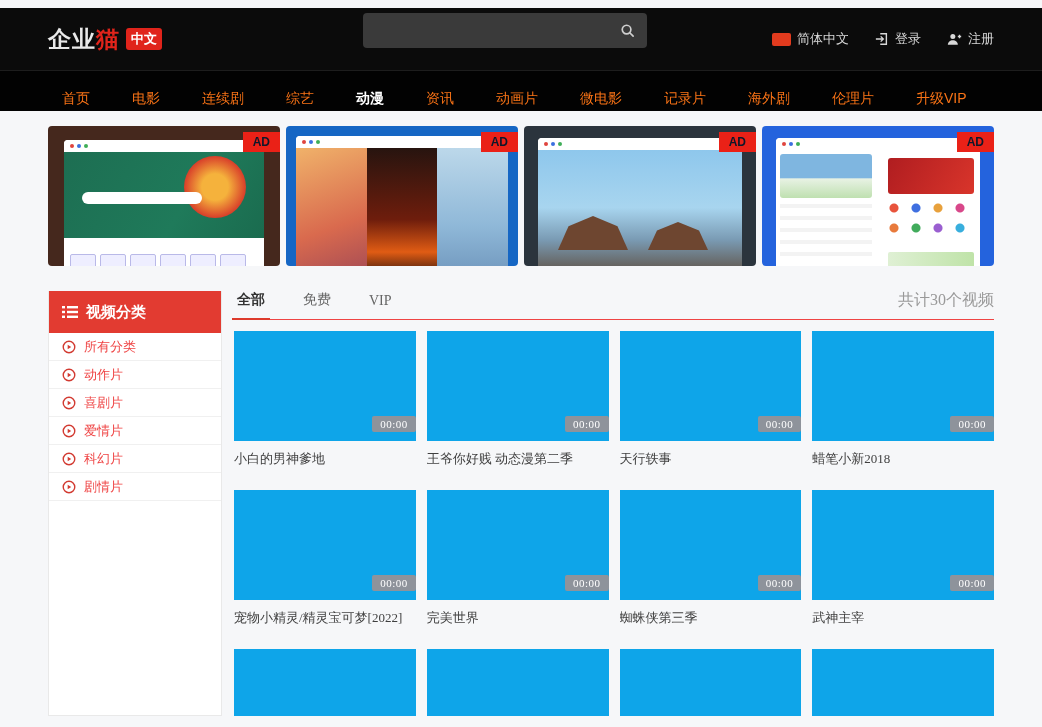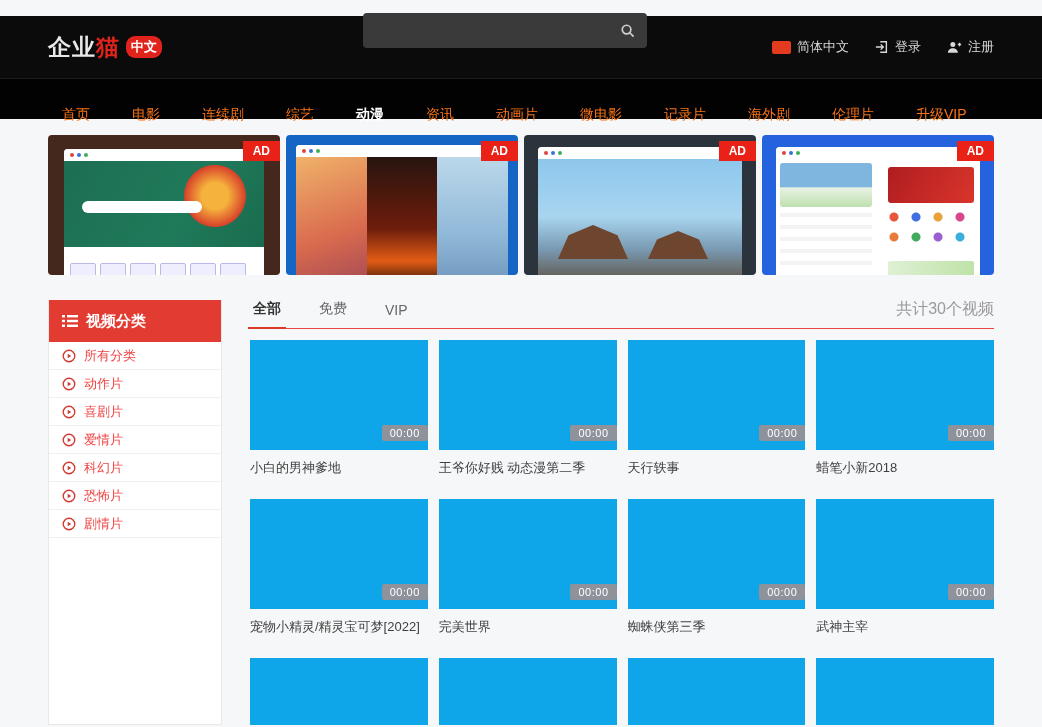--- a/index.html
+++ b/index.html
@@ -1,48 +1,48 @@
 <!DOCTYPE html>
 <html><head>
 <meta charset="utf-8">
 <style>
   * { margin:0; padding:0; box-sizing:border-box; }
   html,body { width:1042px; }
   body { font-family:"Liberation Sans","DejaVu Sans",sans-serif; background:#f6f7f9; }
   .page { width:1042px; height:727px; overflow:hidden; background:#f6f7f9; position:relative; }
-  .inner { width:946px; margin:16px auto; }
+  .inner { width:946px; margin:8px auto; }
 
   
   .topbar { height:62px; background:#0b0b0b; }
   .topbar .inner { height:100%; display:flex; align-items:center; }
   .logo { display:flex; align-items:center; cursor:pointer; }
   .logo-text { font-size:23px; font-weight:bold; color:#e9e9e9; letter-spacing:1px; }
   .logo-text .red { color:#e0241b; }
   .logo-badge { margin-left:6px; background:#e0241b; color:#fff; font-size:13px; font-weight:bold;
-                padding:2px 5px; border-radius:9px; }
+                padding:2px 5px; border-radius:3px; }
   .searchbox { position:absolute; left:363px; top:13px; width:284px; height:35px; background:#3a3a3a;
                border-radius:4px; display:flex; align-items:center; }
   .searchbox input { flex:1; height:100%; background:transparent; border:none; outline:none;
                      color:#ddd; font-size:13px; padding:0 10px; }
   .search-btn { width:40px; height:100%; display:flex; align-items:center; justify-content:center; cursor:pointer; }
   .top-right { margin-left:auto; display:flex; align-items:flex-start; gap:26px; }
   .top-link { display:flex; align-items:center; gap:6px; color:#d8d8d8; font-size:13px; cursor:pointer; }
   .flag { width:19px; height:13px; background:#e23b1e; border-radius:2px; display:inline-block; }
   .gicon { display:inline-flex; align-items:center; }
 
   
   .nav { height:41px; background:#020202; border-top:1px solid #1d1d1d; }
   .nav .inner { height:100%; display:flex; align-items:center; padding-left:14px; }
   .nav-item { color:#f97316; font-size:14px; margin-right:42px; cursor:pointer; white-space:nowrap; }
   .nav-item.active { color:#fff; font-weight:bold; }
 
   
   .banners { margin-top:15px; display:flex; gap:6px; }
   .banner { width:232px; height:140px; border-radius:4px; position:relative; overflow:hidden; cursor:pointer; }
-  .ad-badge { position:absolute; top:6px; right:0; background:#ea2117; color:#ffffff; font-size:12px;
+  .ad-badge { position:absolute; top:6px; right:0; background:#ea2117; color:#0f172a; font-size:12px;
               font-weight:bold; padding:3px 10px; z-index:5; }
   .bwin { position:absolute; left:10px; right:10px; top:10px; bottom:0; background:#fff;
           border-radius:4px 4px 0 0; overflow:hidden; }
   .bbar { height:12px; background:#fff; display:flex; align-items:center; gap:3px; padding-left:6px; }
   .dot { width:4px; height:4px; border-radius:50%; }
   .d1{background:#e0443e;} .d2{background:#3b6fe0;} .d3{background:#3fae58;}
   .b1 { background:#45281d; }
   .b1 .bwin { left:16px; right:16px; top:14px; }
   .b1 .bbody { height:100%; background:linear-gradient(120deg,#1d6e52 0%,#1f7a5a 55%,#19684c 100%); position:relative; }
   .b1 .sun { position:absolute; right:18px; top:4px; width:62px; height:62px; border-radius:50%;
@@ -77,21 +77,21 @@
                  radial-gradient(circle at 6px 26px,#e87a3c 4px,transparent 5px),
                  radial-gradient(circle at 28px 26px,#41ab5c 4px,transparent 5px),
                  radial-gradient(circle at 50px 26px,#9a5fd0 4px,transparent 5px),
                  radial-gradient(circle at 72px 26px,#38aedd 4px,transparent 5px); }
   .b4 .greenbar { position:absolute; right:6px; bottom:6px; width:86px; height:20px; border-radius:2px;
                   background:linear-gradient(90deg,#dff0d4,#bfe3a8); }
   .b4 .feed { position:absolute; left:4px; top:54px; width:92px; height:60px;
               background:repeating-linear-gradient(180deg,#f3f3f3 0 4px,#fff 4px 12px); }
 
   
-  .main { margin-top:25px; display:flex; gap:28px; height:425px; overflow:hidden; }
+  .main { margin-top:25px; display:flex; gap:12px; height:425px; overflow:hidden;font-family:Liberation Serif, serif; }
   .sidebar { width:174px; background:#fff; border:1px solid #e9e9e9; border-top:none; flex-shrink:0; }
   .side-head { height:42px; background:#e23b31; color:#fff; display:flex; align-items:center; gap:8px;
                padding-left:13px; font-size:15px; font-weight:bold; }
   .side-item { height:28px; display:flex; align-items:center; gap:8px; padding-left:13px;
                border-bottom:1px solid #f0f0f0; font-size:13px; color:#ef4444; cursor:pointer; }
   .play-ic { width:14px; height:14px; flex-shrink:0; }
 
   .rightcol { flex:1; min-width:0; }
   .tabbar { display:flex; align-items:flex-end; border-bottom:1px solid #ef4444; height:29px; }
   .tab { font-size:14px; color:#666; margin-right:32px; padding:0 3px 10px; cursor:pointer; position:relative; }
@@ -293,27 +293,20 @@
               <circle cx="8" cy="8" r="6.6" fill="none" stroke="#d23a31" stroke-width="1.6"></circle>
               <path d="M6.5 5.3l4 2.7-4 2.7z" fill="#d23a31"></path>
             </svg>
           <span>科幻片</span>
         </div>
         <div class="side-item">
           <svg class="play-ic" viewBox="0 0 16 16">
               <circle cx="8" cy="8" r="6.6" fill="none" stroke="#d23a31" stroke-width="1.6"></circle>
               <path d="M6.5 5.3l4 2.7-4 2.7z" fill="#d23a31"></path>
             </svg>
-          <span>恐怖片</span>
-        </div>
-        <div class="side-item">
-          <svg class="play-ic" viewBox="0 0 16 16">
-              <circle cx="8" cy="8" r="6.6" fill="none" stroke="#d23a31" stroke-width="1.6"></circle>
-              <path d="M6.5 5.3l4 2.7-4 2.7z" fill="#d23a31"></path>
-            </svg>
           <span>剧情片</span>
         </div>
       </div>
 
       <div class="rightcol">
         <div class="tabbar">
           <span class="tab active">全部</span>
           <span class="tab">免费</span>
           <span class="tab">VIP</span>
           <span class="count">共计30个视频</span>

